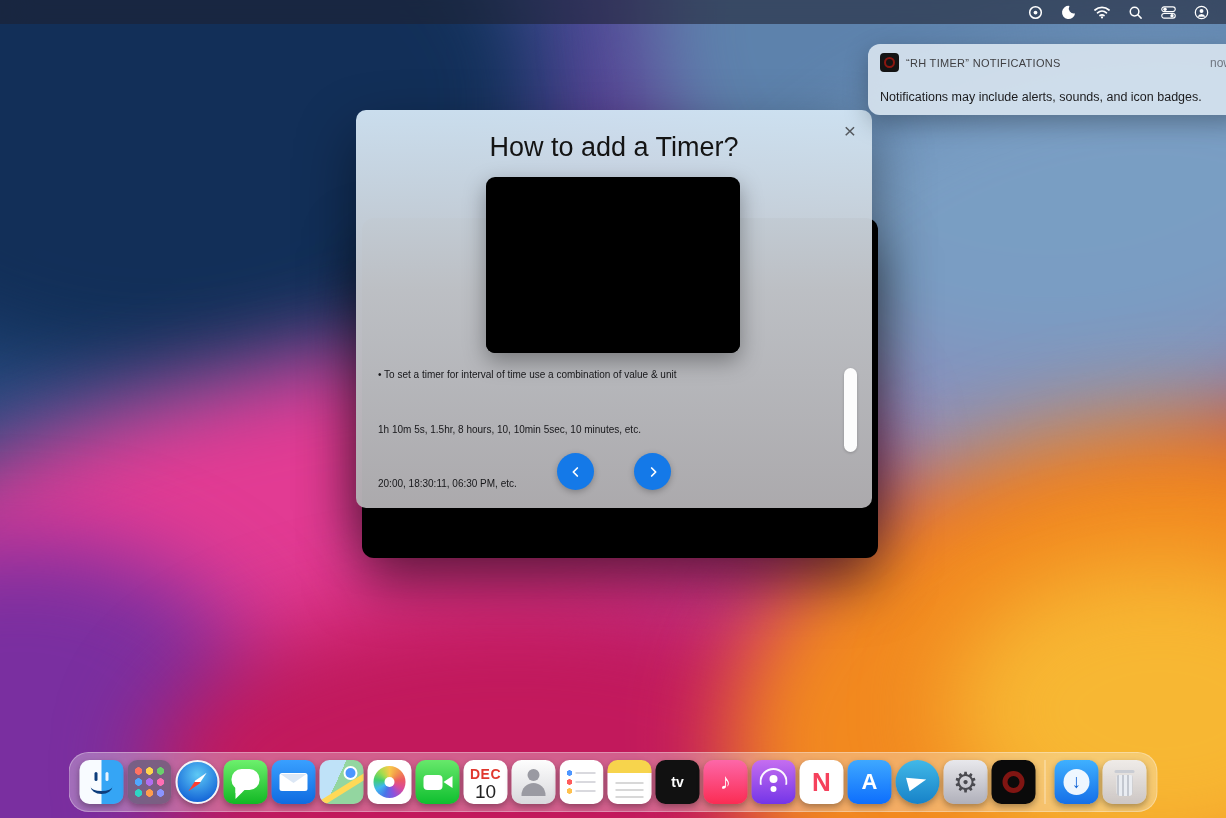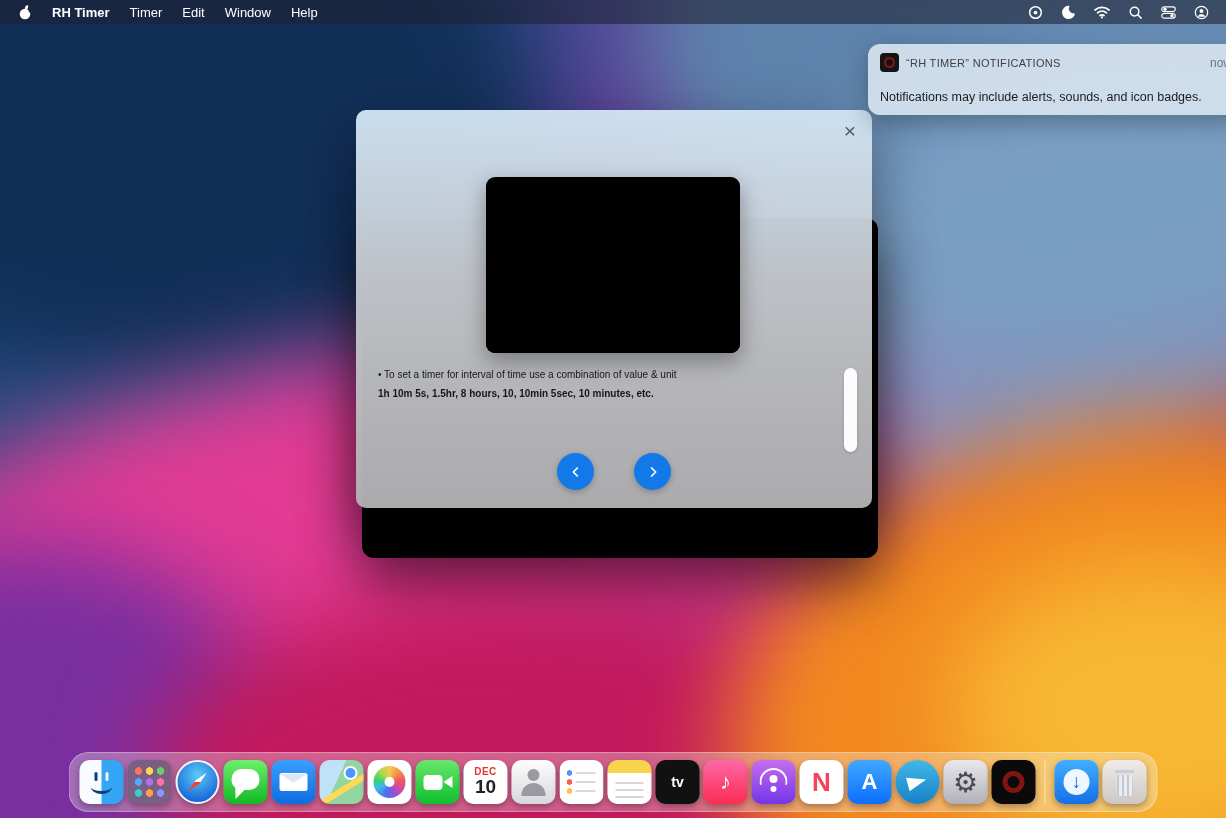--- a/index.html
+++ b/index.html
@@ -58,21 +58,21 @@
   .tl.red { background:#ff5f57; } .tl.yellow { background:#febc2e; } .tl.green { background:#28c840; }
   .mini-input { height:21px; flex:1; margin-left:3px; background:#fff; border:2px solid #3aa0ea; border-radius:7px;
     display:flex; align-items:center; justify-content:center; position:relative; }
   .blue-dot { position:absolute; left:4px; width:11px; height:11px; border-radius:50%; background:#1e9cf0; }
   .mini-input-text { font-size:13px; color:#101010; }
   .caret { width:1.5px; height:13px; background:#1a1a1a; margin-left:1px; animation:blink 1s step-end infinite; }
   @keyframes blink { 0%,49% {opacity:1;} 50%,100% {opacity:0;} }
   .mini-body { position:absolute; top:27px; left:0; right:0; bottom:0; background:#000; }
 
   .instructions { position:absolute; left:22px; top:256px; width:474px; font-size:10px; line-height:18.5px; color:#17171a; }
-  .instr.bold { font-weight:700; }
+  .instr.bold { font-weight:400;margin-top:36px; }
 
   .scrollbar { position:absolute; left:488px; top:258px; width:13px; height:84px; background:#fcfcfc;
     border-radius:7px; box-shadow:0 1px 3px rgba(0,0,0,0.2); }
 
   .nav-buttons { position:absolute; left:0; right:0; top:343px; display:flex; justify-content:center; gap:40px; }
   .nav-btn { width:37px; height:37px; border-radius:50%; background:#1479e8; display:flex; align-items:center;
     justify-content:center; border:none; cursor:pointer; box-shadow:0 2px 6px rgba(0,0,0,0.25); }
 
   
   .dock { position:absolute; left:50%; transform:translateX(-50%); bottom:6px; display:flex; align-items:center;
@@ -128,22 +128,22 @@
     background:conic-gradient(from 0deg,#f8c94a,#f2954b,#ec5a62,#d84a9e,#8c52dd,#4a74e8,#3fb6f0,#42cf6f,#a5dc4c,#f8c94a); }
   .di-photos::before { content:""; position:absolute; left:50%; top:50%; width:10px; height:10px; margin:-5px 0 0 -5px;
     border-radius:50%; background:#fff; z-index:2; }
 
   .di-facetime { background:linear-gradient(180deg,#67e86b,#0fbf2f); }
   .di-facetime::after { content:""; position:absolute; left:8px; top:15px; width:19px; height:15px; background:#fff; border-radius:4px; }
   .di-facetime::before { content:""; position:absolute; right:7px; top:16px; border-top:6.5px solid transparent;
     border-bottom:6.5px solid transparent; border-right:9px solid #fff; }
 
   .di-calendar { background:#fff; display:flex; flex-direction:column; align-items:center; }
-  .cal-month { color:#e0382e; font-size:10px; font-weight:700; letter-spacing:0.5px; margin-top:6px; }
-  .cal-day { color:#222; font-size:19px; font-weight:700; line-height:1.1; }
+  .cal-month { color:#e0382e; font-size:14px; font-weight:700; letter-spacing:0.5px; margin-top:6px; }
+  .cal-day { color:#222; font-size:19px; font-weight:400; line-height:1.1; }
 
   .di-contacts { background:linear-gradient(180deg,#fdfdfd,#d8d8dc); }
   .di-contacts::before { content:""; position:absolute; top:9px; left:50%; transform:translateX(-50%);
     width:12px; height:12px; border-radius:50%; background:#9a9aa2; }
   .di-contacts::after { content:""; position:absolute; top:23px; left:50%; transform:translateX(-50%);
     width:24px; height:13px; border-radius:12px 12px 0 0; background:#9a9aa2; }
 
   .di-reminders { background-color:#fff;
     background-image:
       radial-gradient(circle at 10px 13px,#4d96ff 0 2.5px,transparent 3px),
@@ -205,41 +205,20 @@
     <div class="blob b2"></div>
     <div class="blob b3"></div>
     <div class="blob b4"></div>
     <div class="blob b5"></div>
     <div class="blob b6"></div>
     <div class="blob b7"></div>
     <div class="blob b8"></div>
   </div>
 
   <div class="menubar">
-    <div class="mb-left">
-      <span class="mb-item">
-        <svg width="14" height="16" viewBox="0 0 14 16">
-          <defs>
-              <mask id="bite">
-                <rect width="14" height="16" fill="white"></rect>
-                <circle cx="13.5" cy="6" r="3" fill="black"></circle>
-              </mask>
-            </defs>
-          <g mask="url(#bite)">
-            <circle cx="7" cy="10" r="5.3" fill="#fff"></circle>
-            <ellipse cx="8.6" cy="3.4" rx="1.5" ry="2.3" fill="#fff" transform="rotate(25 8.6 3.4)"></ellipse>
-          </g>
-        </svg>
-      </span>
-      <span class="mb-item appname">RH Timer</span>
-      <span class="mb-item">Timer</span>
-      <span class="mb-item">Edit</span>
-      <span class="mb-item">Window</span>
-      <span class="mb-item">Help</span>
-    </div>
     <div class="mb-right">
       <span class="mb-icon">
         <svg width="15" height="15" viewBox="0 0 16 16">
             <circle cx="8" cy="8" r="6.2" stroke="#fff" stroke-width="1.6" fill="none"></circle>
             <circle cx="8" cy="8" r="2" fill="#fff"></circle>
           </svg>
       </span>
       <span class="mb-icon">
         <svg width="15" height="15" viewBox="0 0 16 16">
             <path d="M9 1A7 7 0 1 0 15 9 5.5 5.5 0 0 1 9 1Z" fill="#fff"></path>
@@ -283,28 +262,30 @@
       <span class="notif-title">“RH TIMER” NOTIFICATIONS</span>
       <span class="notif-time">now</span>
     </div>
     <div class="notif-body">Notifications may include alerts, sounds, and icon badges.</div>
   </div>
 
   <div class="app-window"></div>
 
   <div class="dialog">
     <span class="dialog-close">×</span>
+    <div class="dialog-title">How to add a Timer?</div>
 
     <div class="mini-window">
       <div class="mini-body"></div>
     </div>
 
     <div class="instructions">
       <div class="instr">• To set a timer for interval of time use a combination of value &amp; unit</div>
       <div class="instr bold">1h 10m 5s, 1.5hr, 8 hours, 10, 10min 5sec, 10 minutes, etc.</div>
+      <div class="instr bold">20:00, 18:30:11, 06:30 PM, etc.</div>
     </div>
 
     <div class="scrollbar"></div>
 
     <div class="nav-buttons">
       <button class="nav-btn">
         <svg width="16" height="16" viewBox="0 0 24 24">
           <polyline points="14 6 8 12 14 18" fill="none" stroke="#fff" stroke-width="2.6" stroke-linecap="round" stroke-linejoin="round"></polyline>
         </svg>
       </button>

